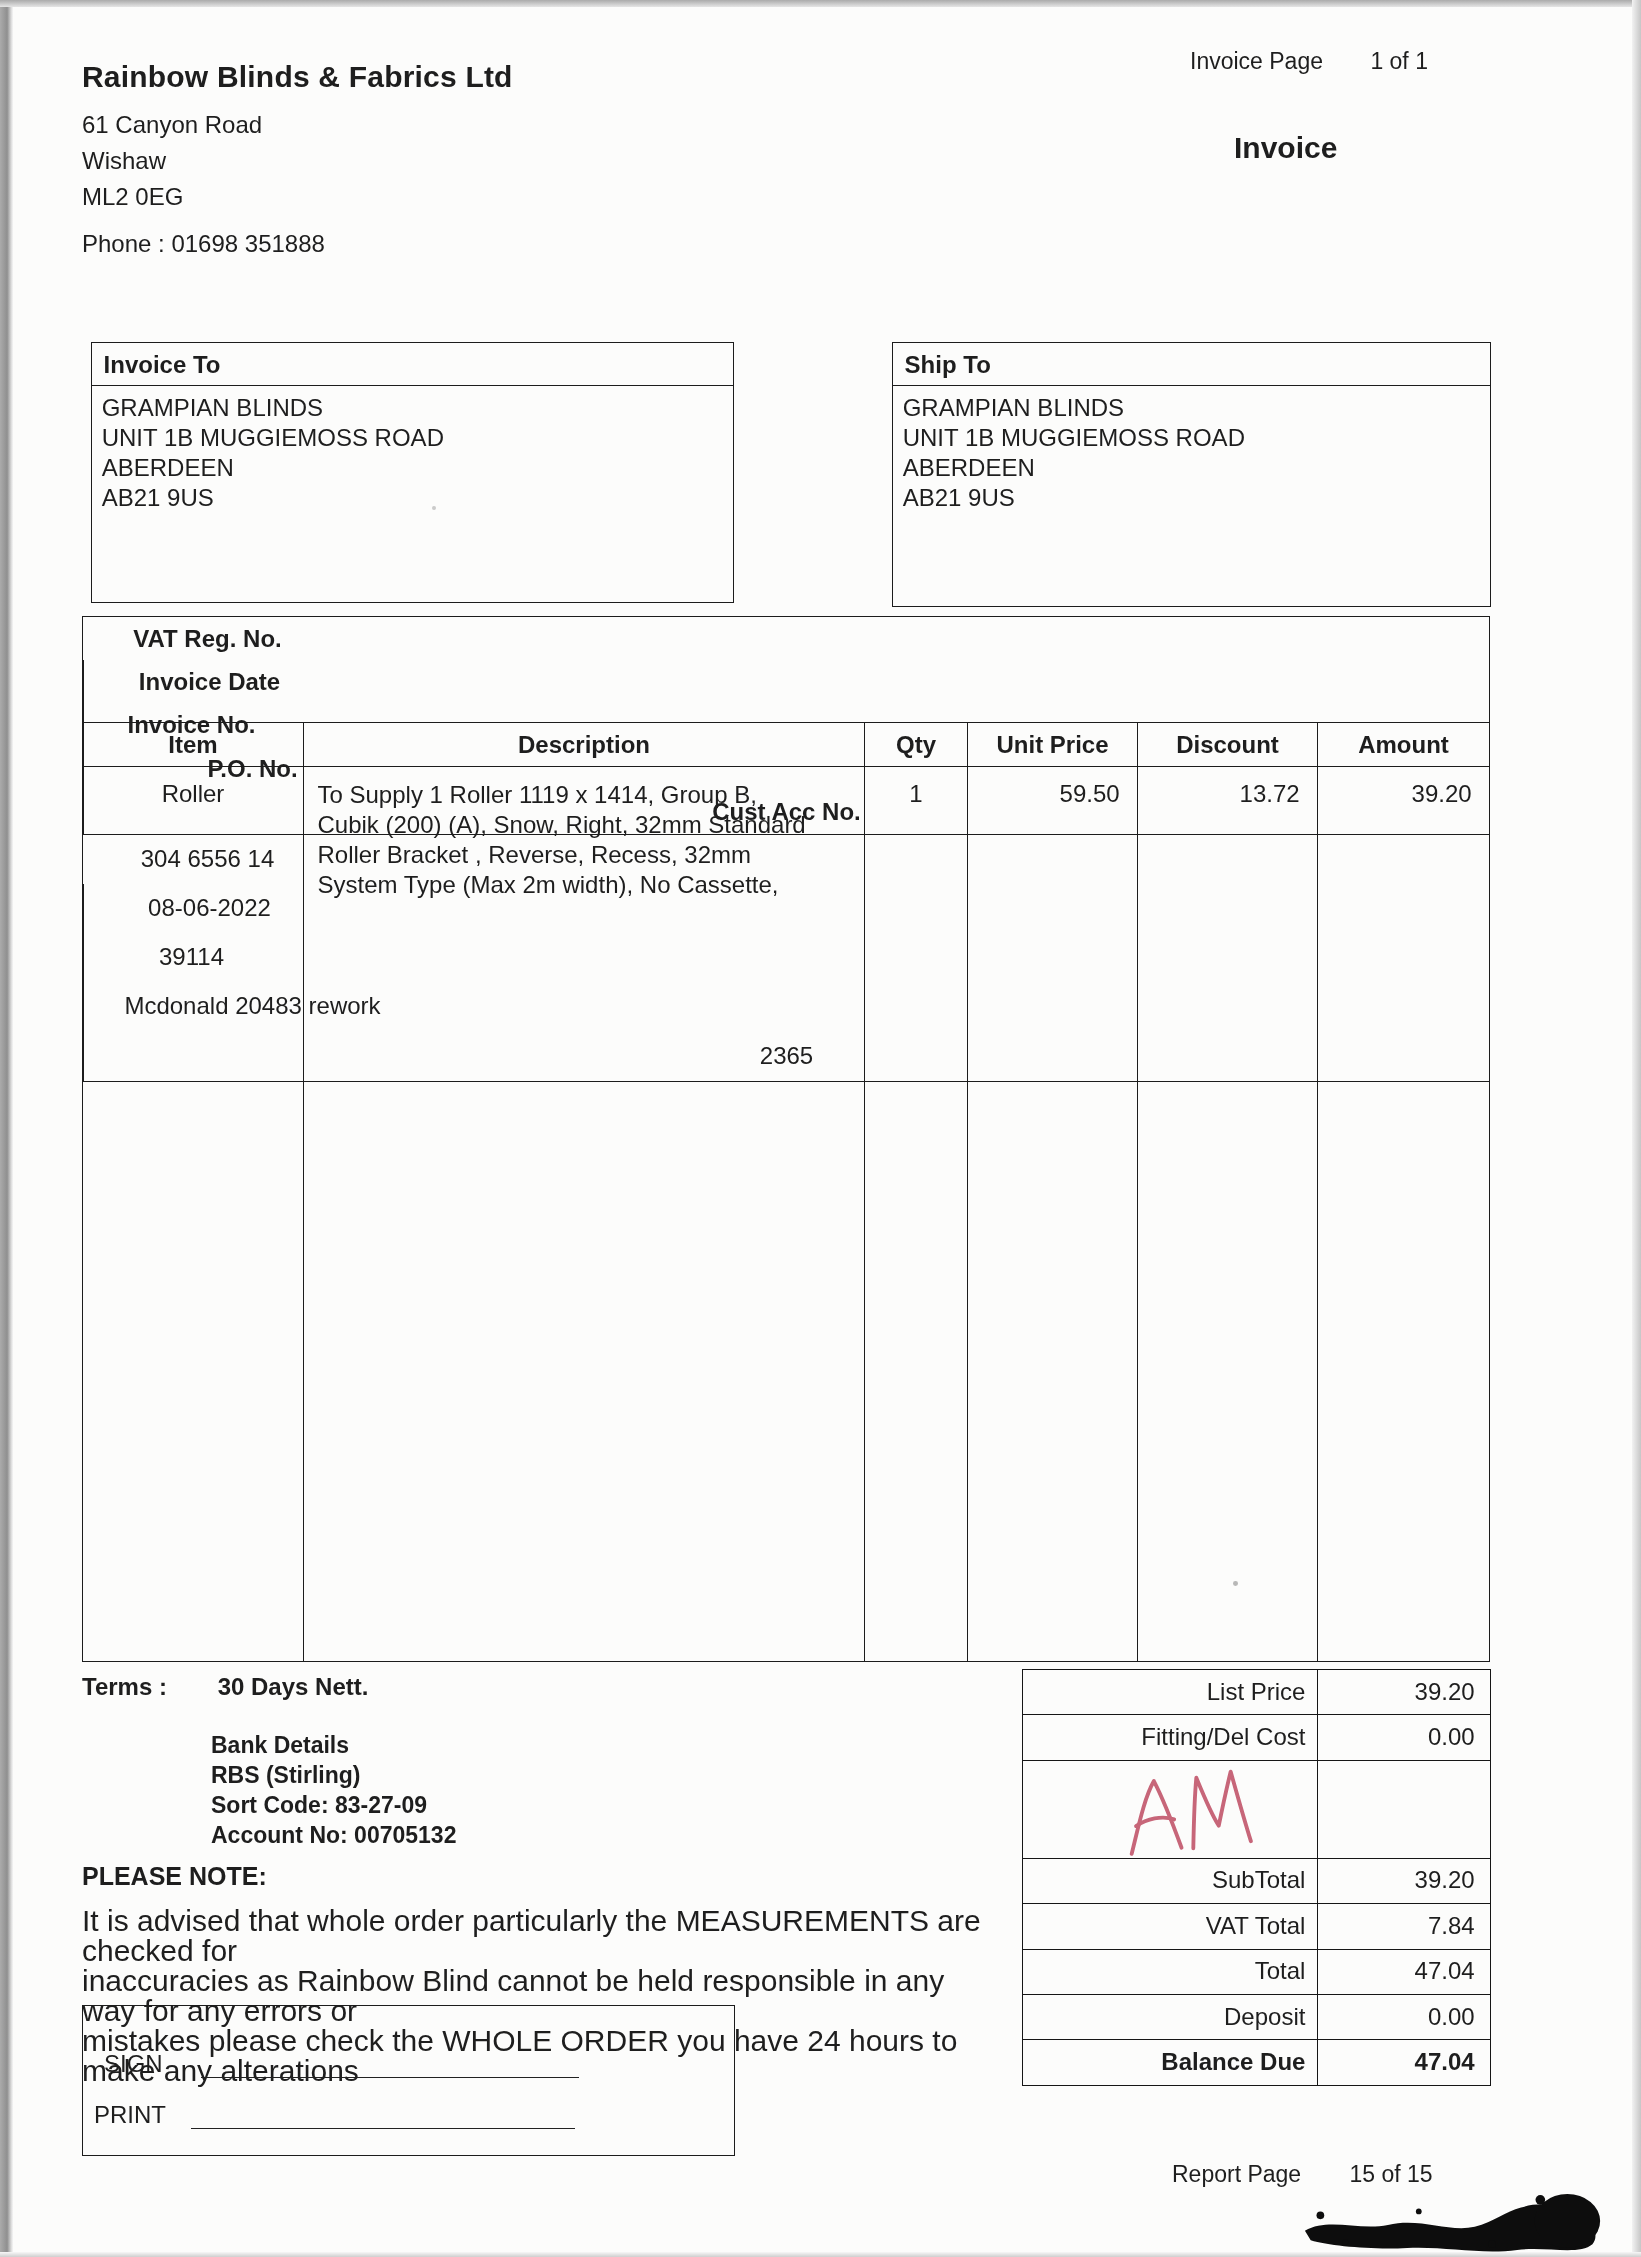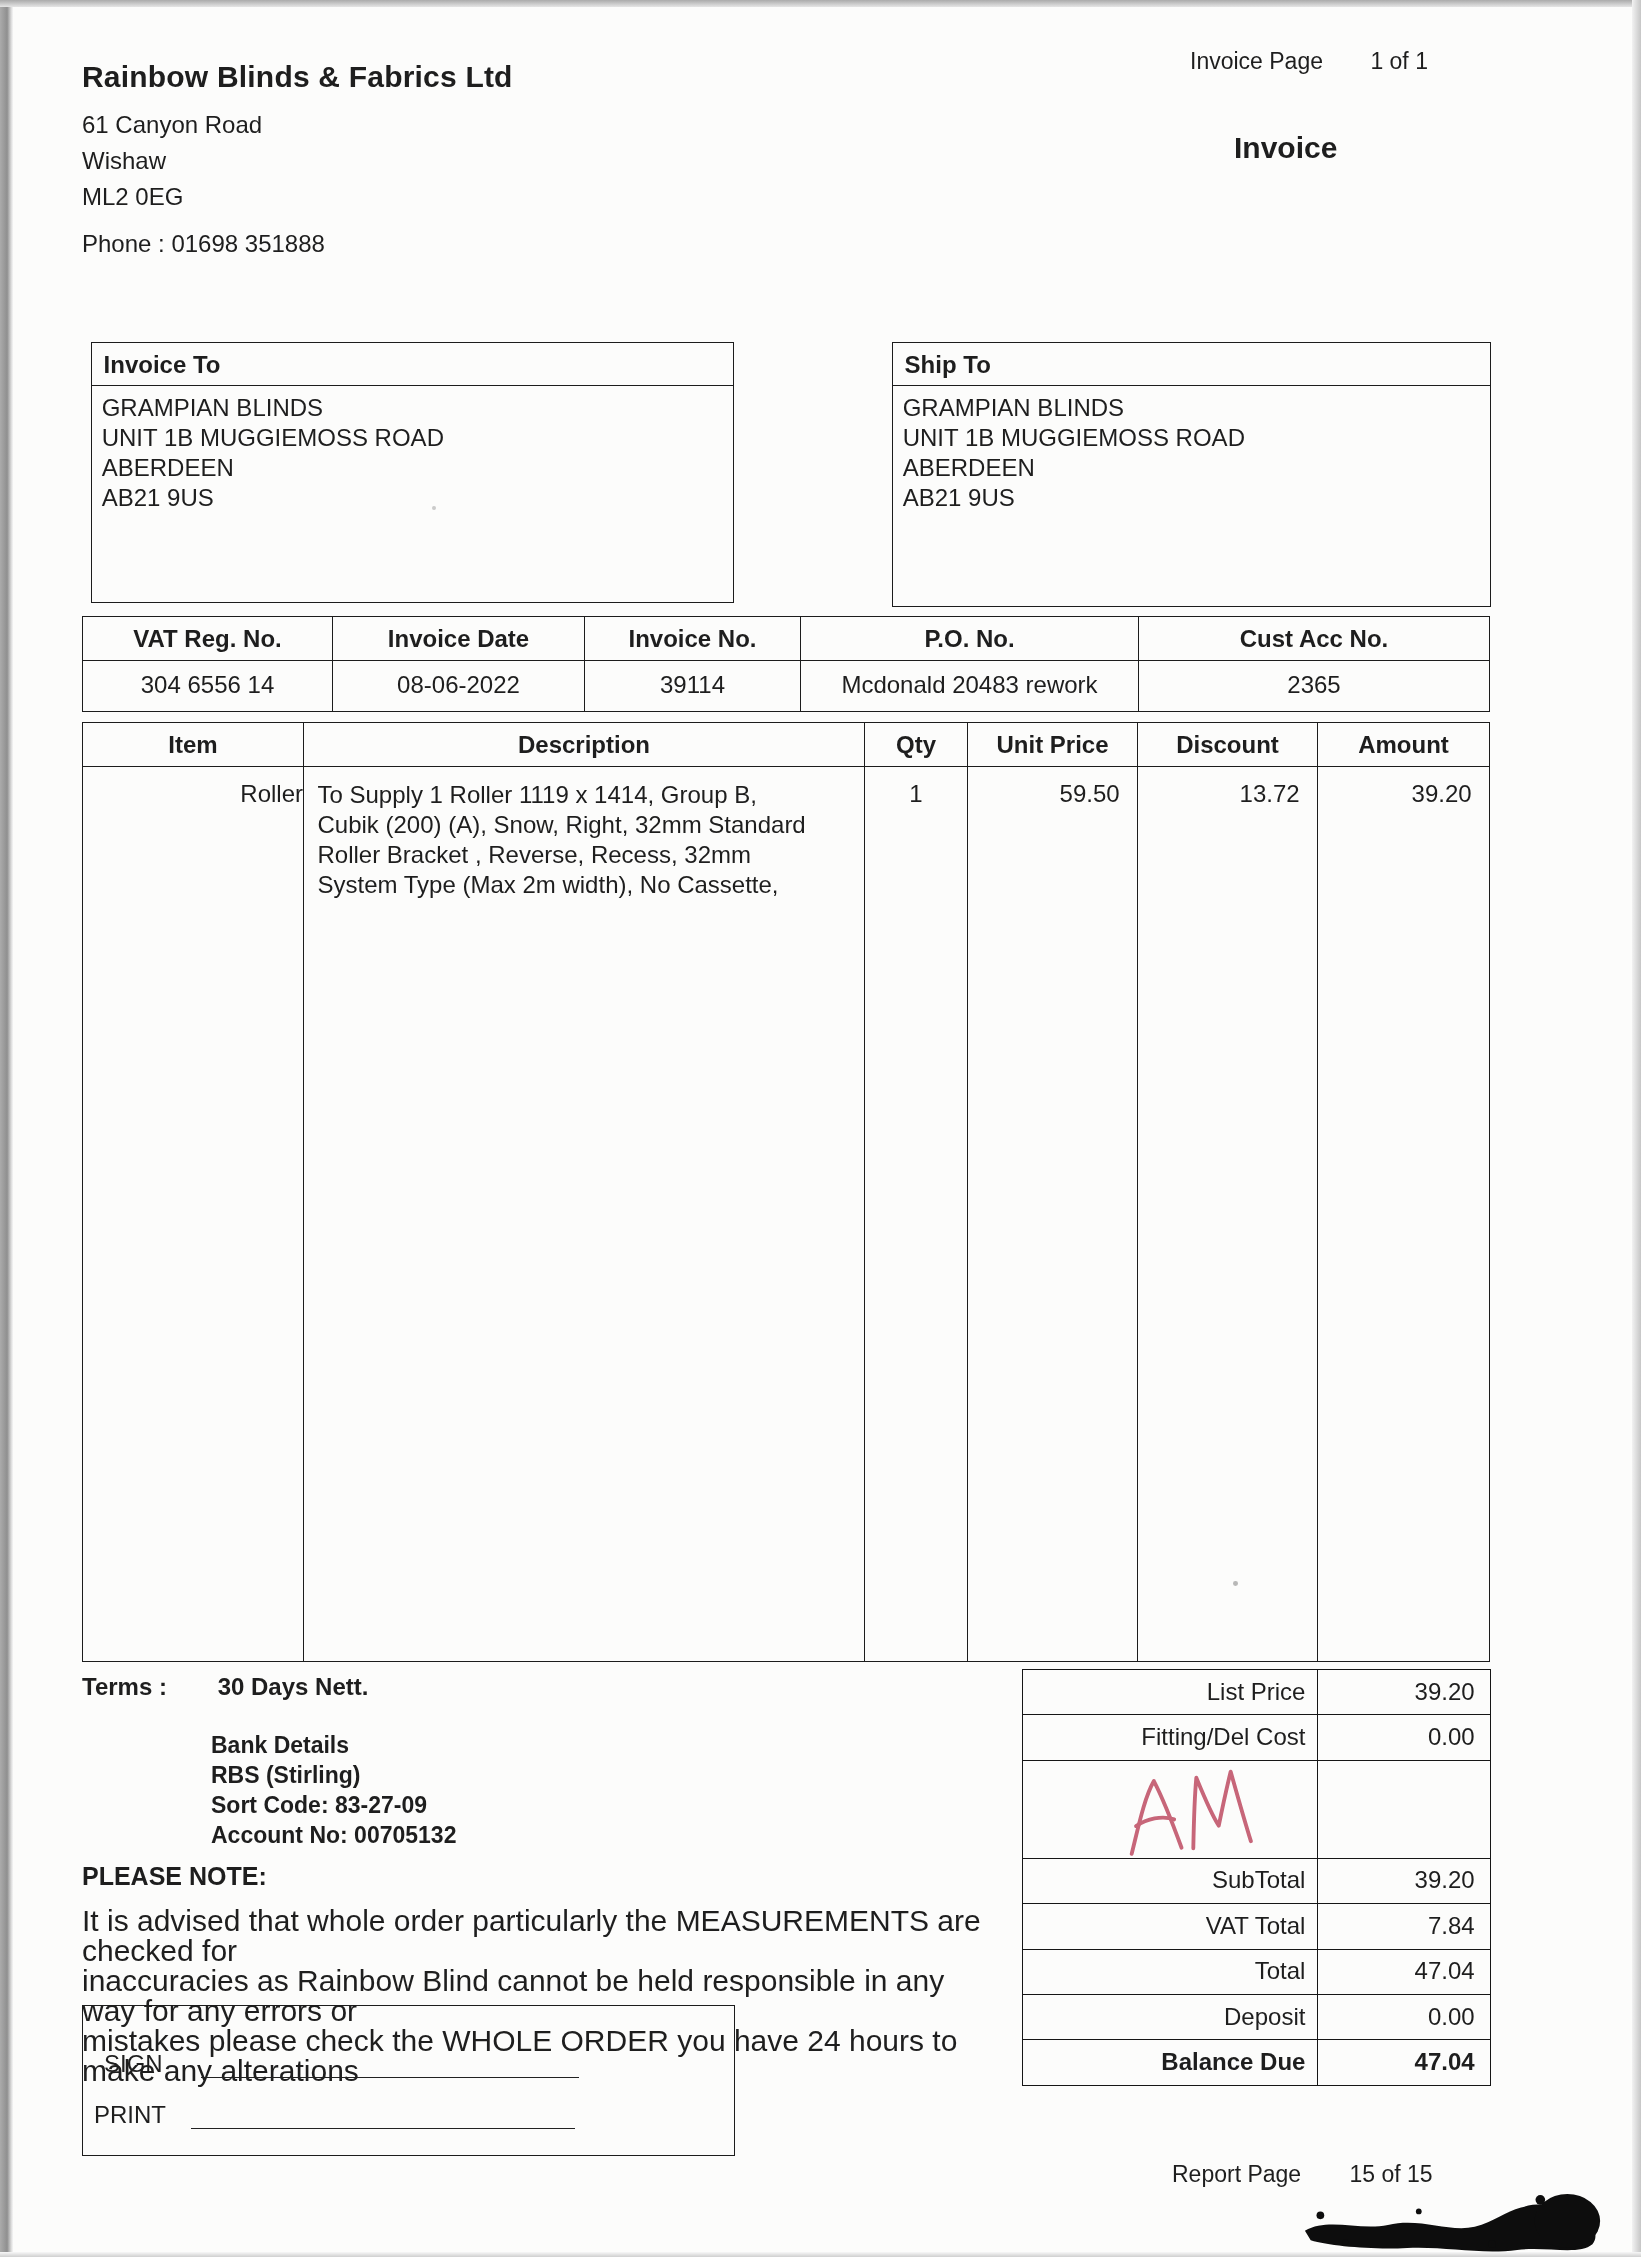--- a/index.html
+++ b/index.html
@@ -30,38 +30,38 @@
 
   .addr-box { position:absolute; border:1.9px solid #1c1c1c; box-sizing:border-box; }
   .invoice-to { left:91px; top:342px; width:643px; height:261px; }
   .ship-to { left:892px; top:342px; width:599px; height:265px; }
   .box-label { font-weight:700; font-size:24px; padding:7.7px 11.6px 6.8px; border-bottom:1.9px solid #1c1c1c; }
   .box-body { padding:6.8px 9.7px; font-size:24px; line-height:30px; }
 
   
   .meta-table { position:absolute; left:82px; top:616px; width:1408px;
     border:1.9px solid #1c1c1c; box-sizing:border-box; }
-  .meta-row { display:flex; }
+  .meta-row { display:flex;flex-direction:column; }
   .meta-row.header { border-bottom:1.9px solid #1c1c1c; }
   .meta-cell { box-sizing:border-box; text-align:center; font-size:24px; }
   .meta-cell + .meta-cell { border-left:1.9px solid #1c1c1c; }
   .meta-row.header .meta-cell { font-weight:700; padding:7.7px 3.9px; }
   .meta-row.values .meta-cell { padding:9.7px 3.9px 11.6px; }
   .mc1{width:249px}.mc2{width:252px}.mc3{width:216px}.mc4{width:338px}.mc5{flex:1}
 
   
   .items-table { position:absolute; left:82px; top:722px; width:1408px; height:940px;
     border:1.9px solid #1c1c1c; box-sizing:border-box; display:flex; flex-direction:column; }
   .items-header { display:flex; border-bottom:1.9px solid #1c1c1c;align-items:flex-end; }
   .items-body { display:flex; flex:1; }
   .icell { box-sizing:border-box; font-size:24px; }
   .icell + .icell { border-left:1.9px solid #1c1c1c; }
   .items-header .icell { font-weight:700; text-align:center; padding:7.7px 3.9px; }
   .ci{width:220px}.cd{width:561px}.cq{width:103px}.cp{width:170px}.cdc{width:180px}.ca{flex:1}
-  .items-body .ci { text-align:right; padding-top:12.6px; }
+  .items-body .ci { text-align:center; padding-top:12.6px; }
   .items-body .cd { padding:12.6px 13.5px; line-height:30px; white-space:pre-line; }
   .items-body .cq { text-align:center; padding-top:12.6px; }
   .items-body .cp,.items-body .cdc,.items-body .ca { text-align:right; padding:12.6px 17.4px 0 3.9px; }
 
   
   .terms { position:absolute; left:82px; top:1673px; font-size:24px; font-weight:700; }
   .terms .lbl { display:inline-block; width:129px; }
   .bank { position:absolute; left:211px; top:1730px; font-size:23px; font-weight:700; line-height:30px; }
   .note-title { position:absolute; left:82px; top:1862px; font-size:25px; font-weight:700; }
   .note-body { position:absolute; left:82px; top:1906px; width:903px; font-size:30px; line-height:30px; white-space:pre-line; }

